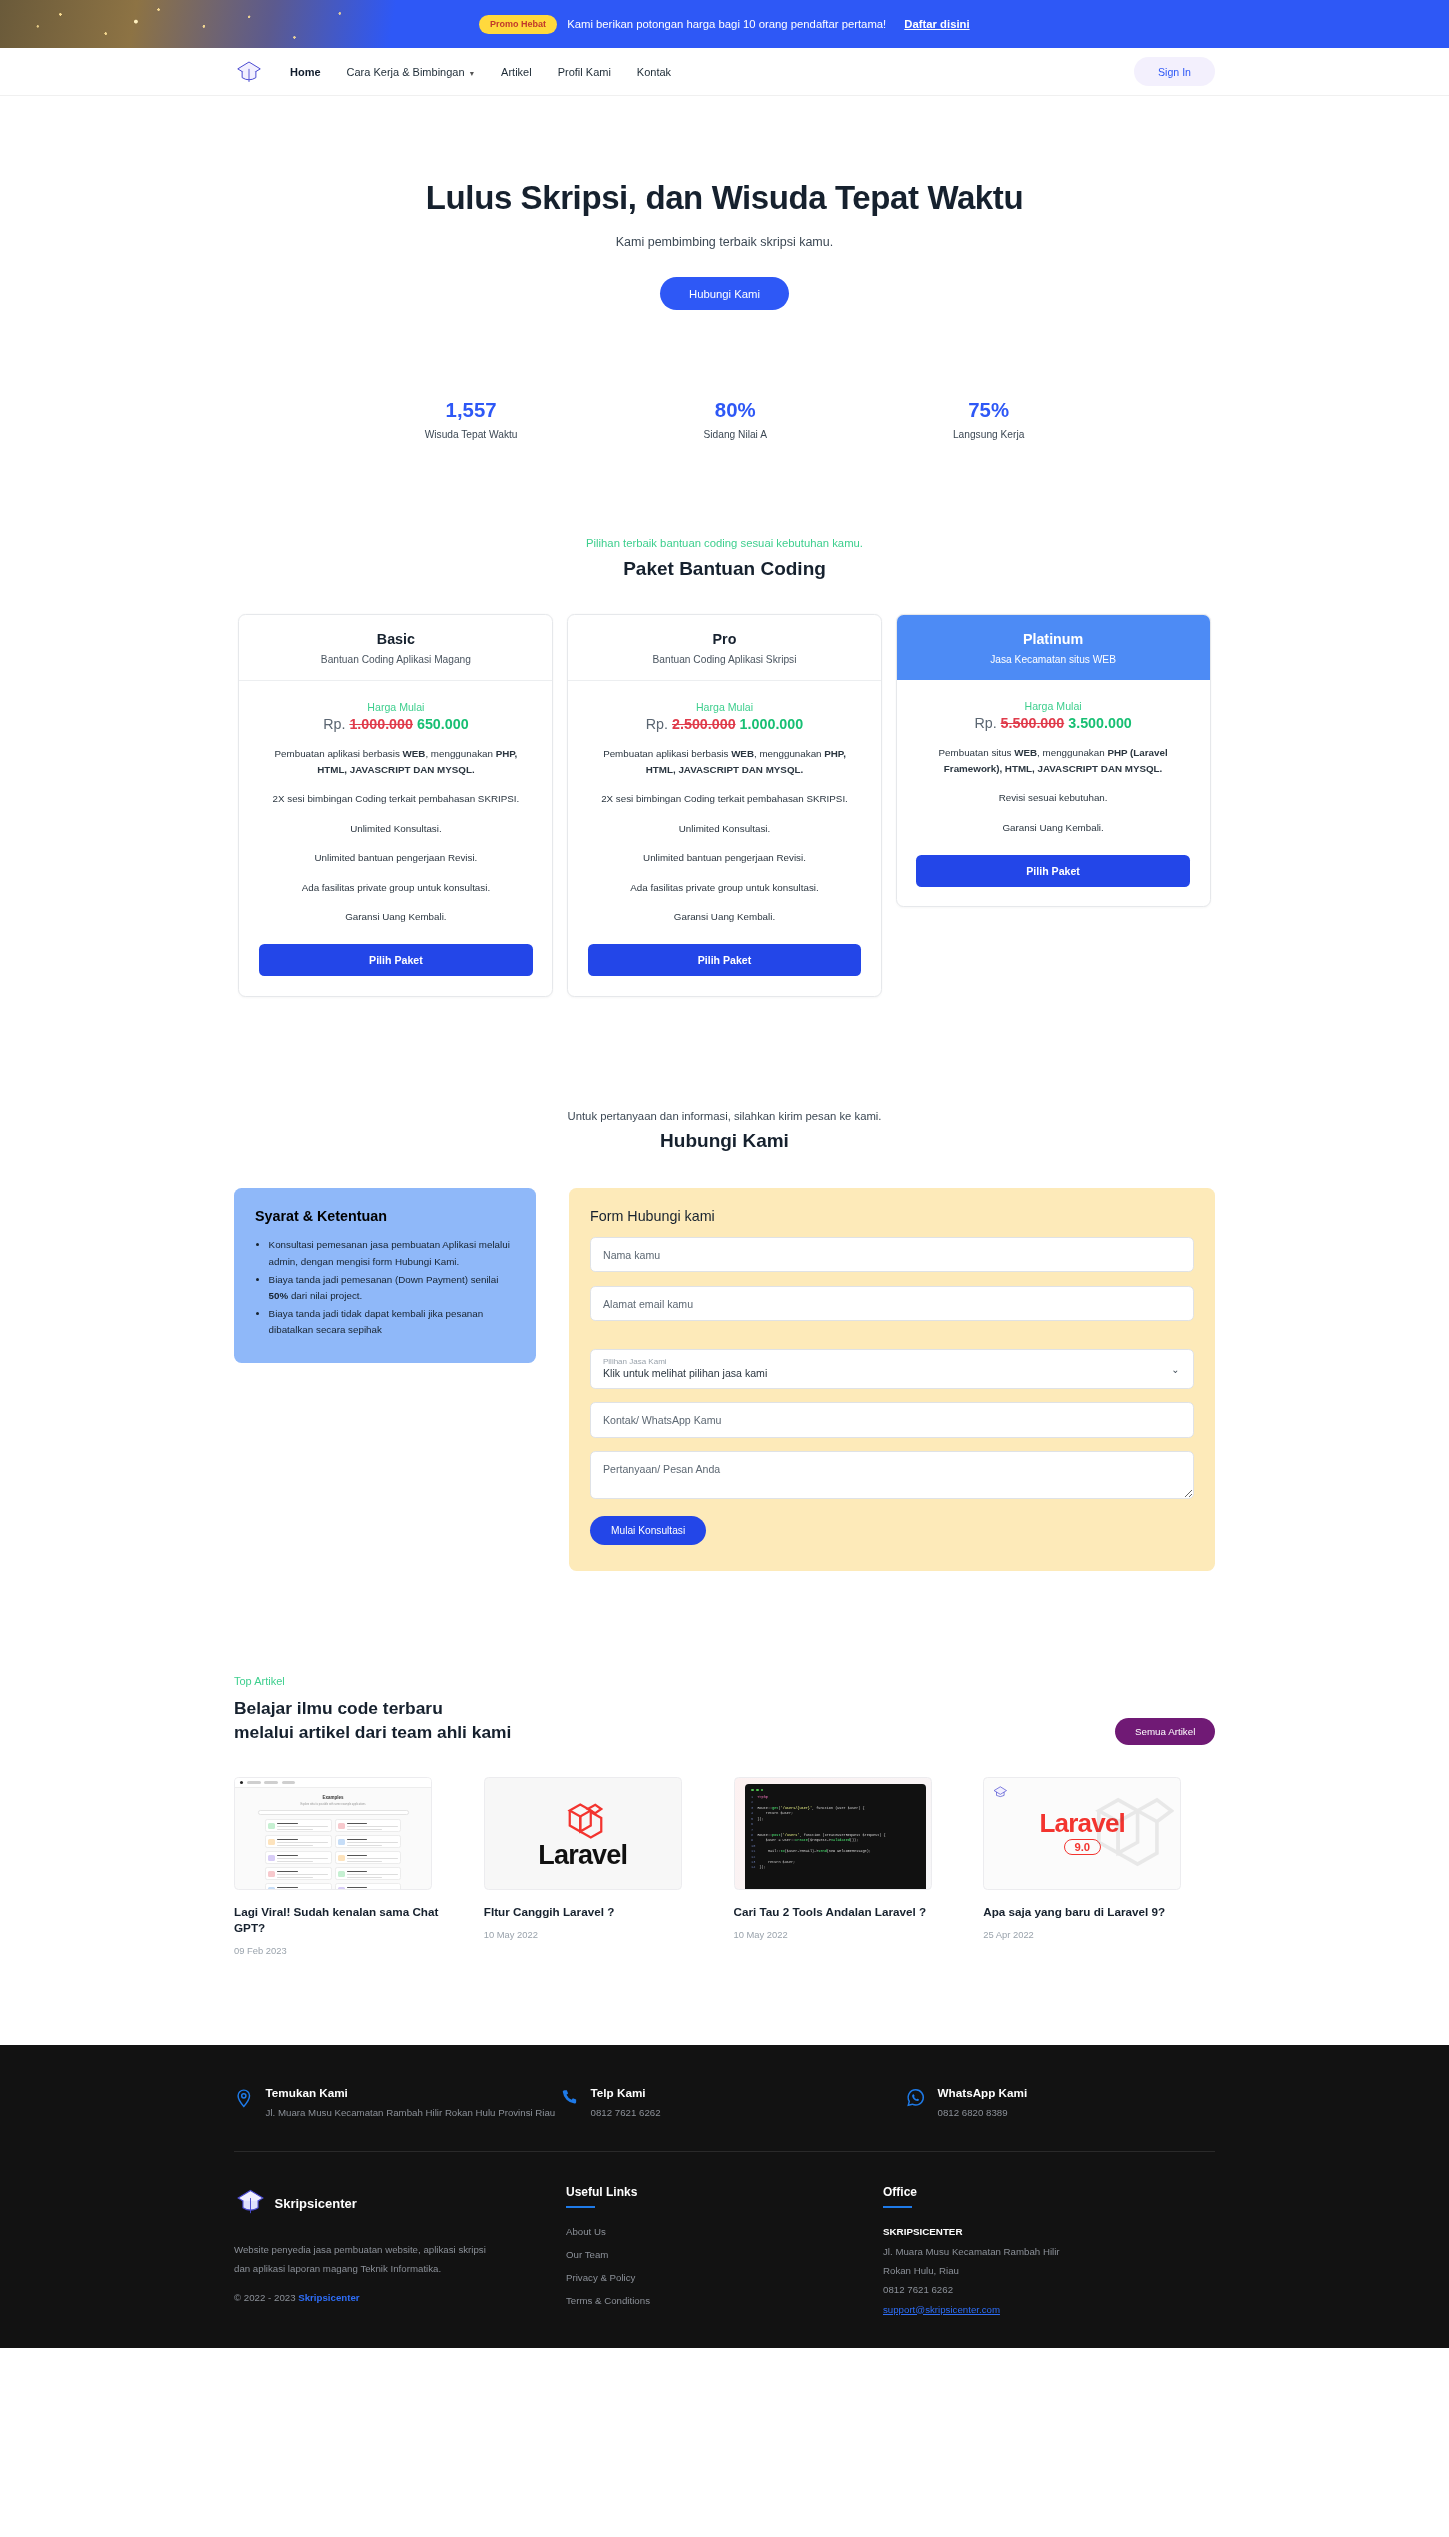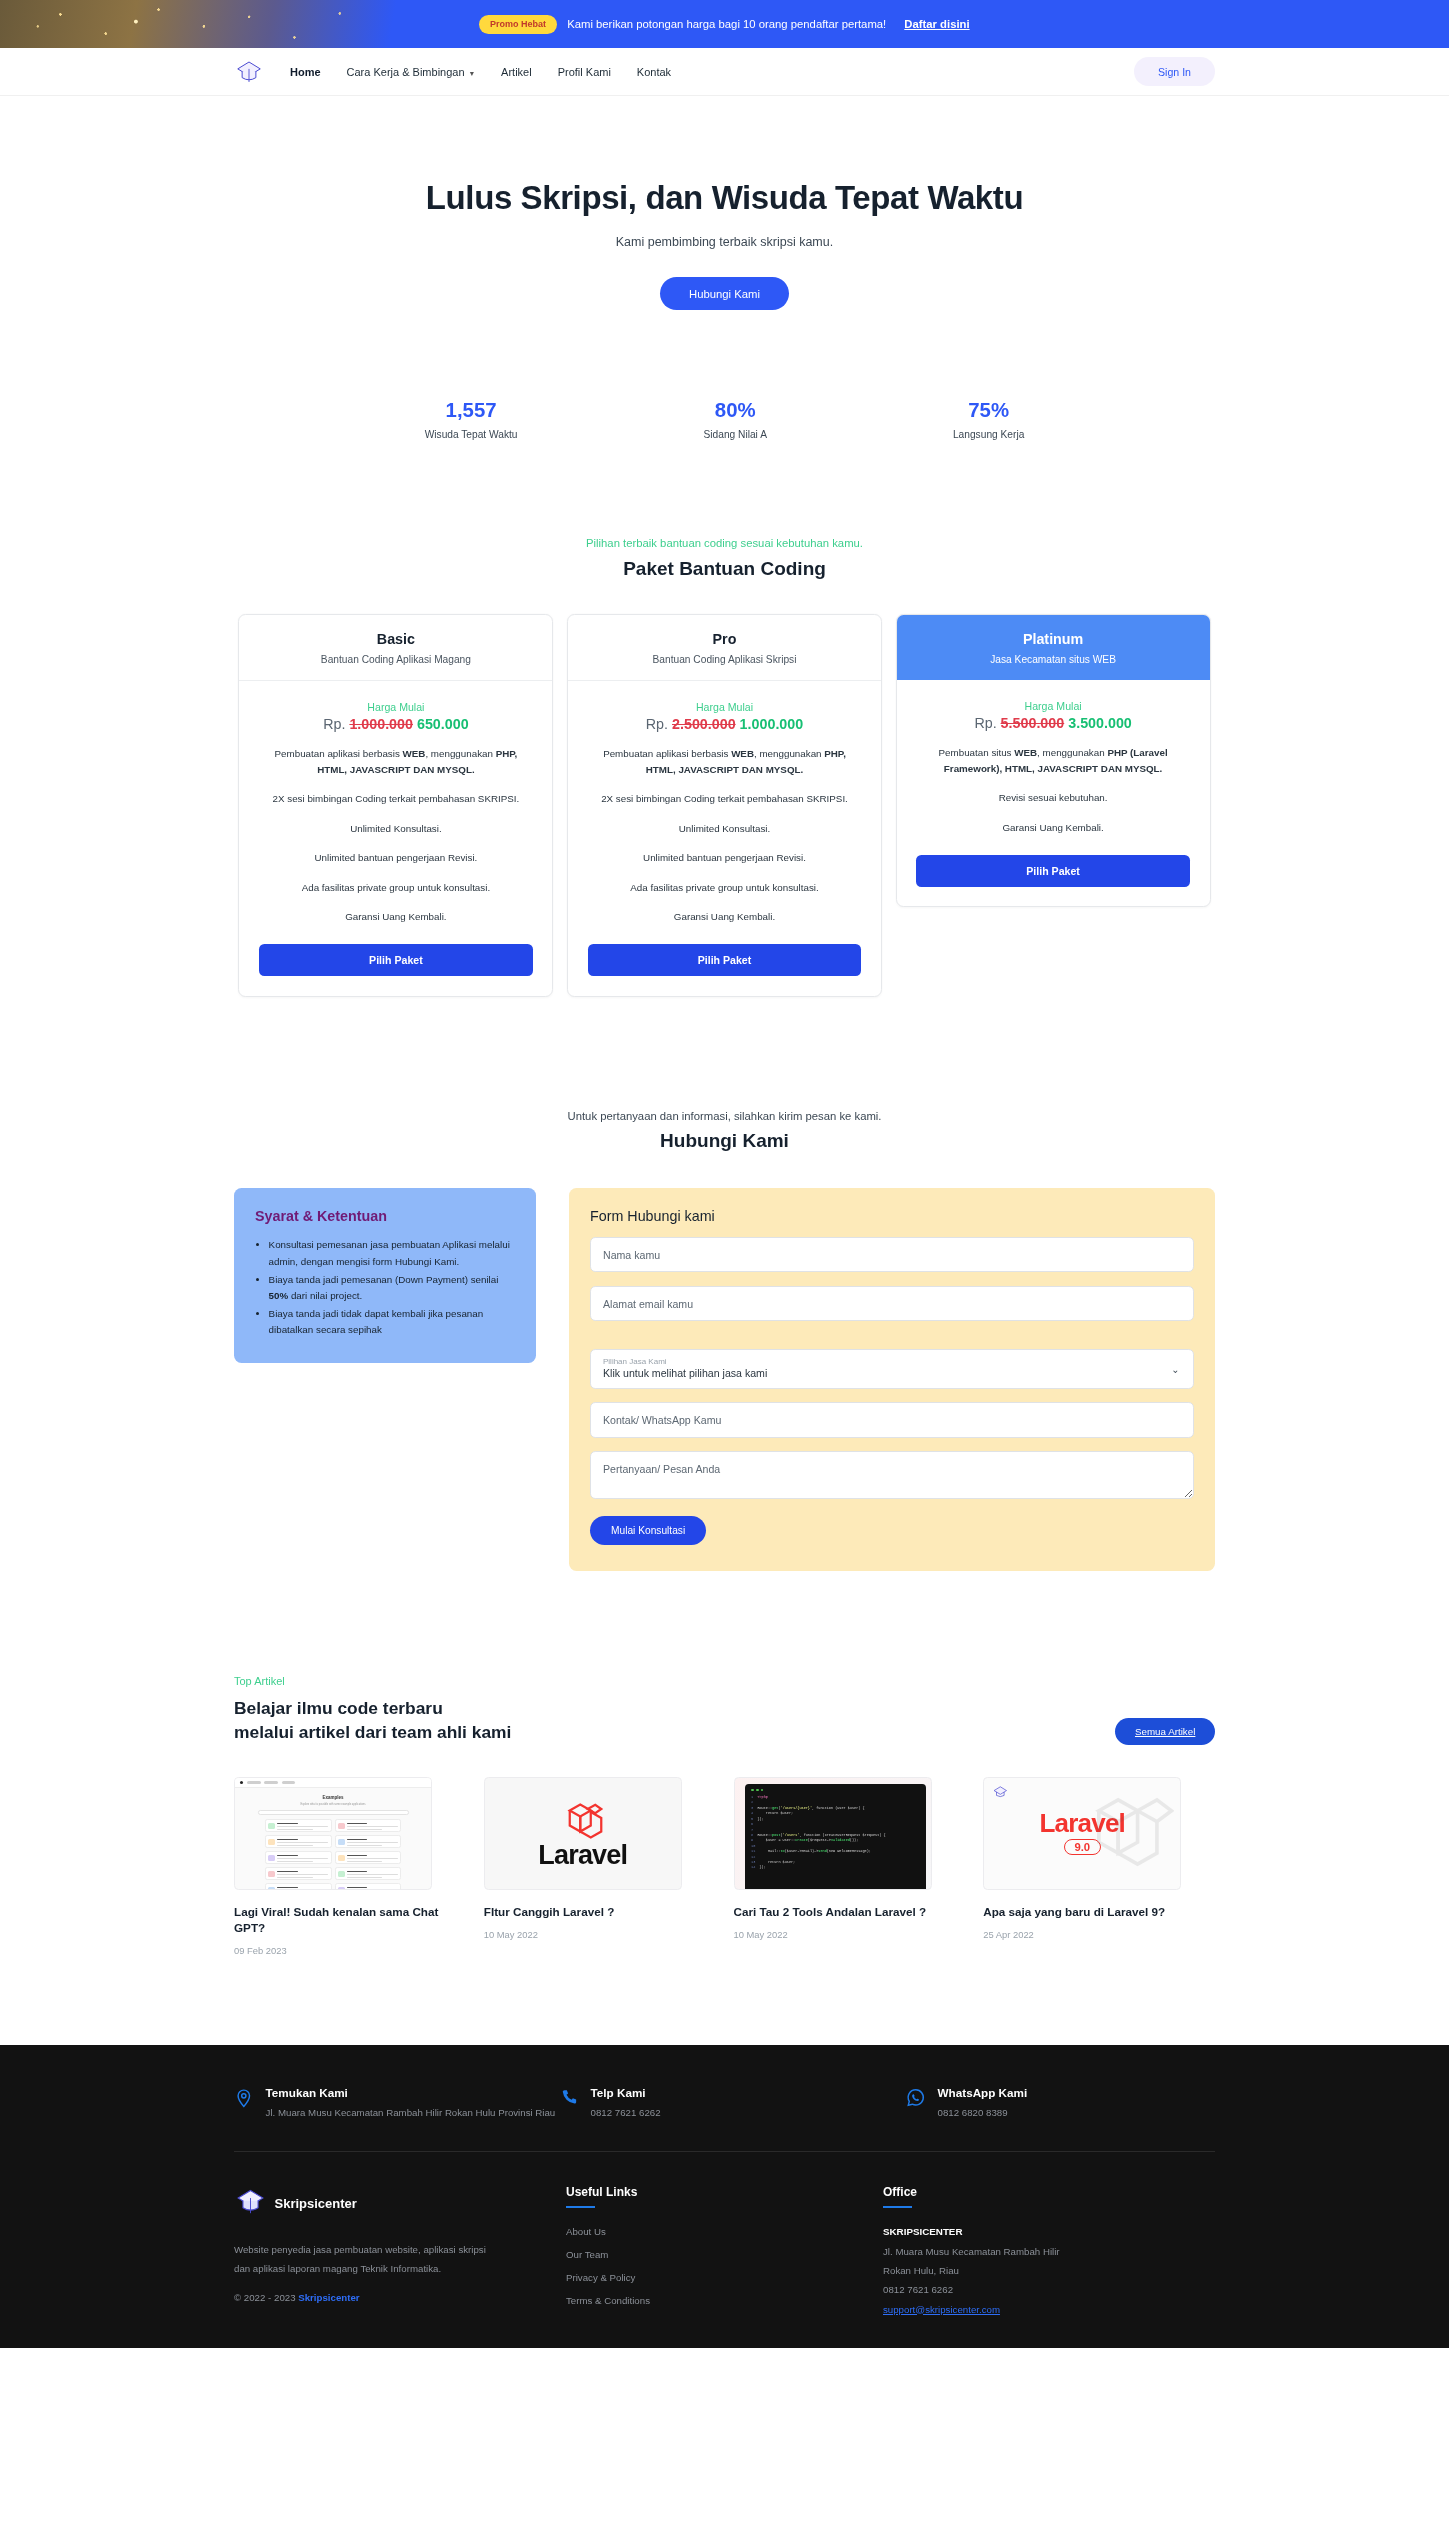--- a/index.html
+++ b/index.html
@@ -113,21 +113,21 @@
     font-family: inherit; margin-top: 19.6px;
   }
   .card.featured .card-btn { border-radius: 5.3px; }
 
   
   .contact { margin-top: 113px; }
   .contact-cols { display: flex; gap: 33px; margin-top: 36px; align-items: flex-start; }
   .terms {
     width: 302px; background: #8fb8f9; border-radius: 7.5px; padding: 19.6px 21px 22.6px;
   }
-  .terms h3 { font-size: 14.3px; font-weight: bold; color: #701a75; }
+  .terms h3 { font-size: 14.3px; font-weight: bold; color: #000000; }
   .terms ul { margin: 13.6px 0 0 13.6px; }
   .terms li { font-size: 9.8px; color: #16222e; line-height: 1.68; margin-bottom: 1.5px; }
   .terms li b { font-weight: bold; }
   .form-card {
     flex: 1; background: #fdeab9; border-radius: 7.5px; padding: 19.6px 21px 26px;
   }
   .form-card h3 { font-size: 14.3px; color: #16212e; font-weight: 500; }
   .field {
     width: 100%; background: #fff; border: 0.8px solid #dfe2e6; border-radius: 5.3px;
     padding: 10.6px 12px; font-size: 10.6px; color: #5d6873; font-family: inherit;
@@ -147,22 +147,22 @@
     padding: 9px 21px; font-size: 10.2px; cursor: pointer; font-family: inherit;
     margin-top: 16.6px; font-weight: 500;
   }
 
   
   .articles { margin-top: 104px; }
   .art-head { display: flex; align-items: flex-end; }
   .art-tag { color: #3ecf8e; font-size: 11px; }
   .art-title { font-size: 17.4px; font-weight: bold; color: #16212e; line-height: 1.42; margin-top: 9px; }
   .art-btn {
-    margin-left: auto; background: #1d4ed8; color: #fff; border: none; border-radius: 16.6px;
-    padding: 8.3px 19.6px; font-size: 9.8px; cursor: pointer; font-family: inherit; font-weight: 500; text-decoration: underline;
+    margin-left: auto; background: #701a75; color: #fff; border: none; border-radius: 16.6px;
+    padding: 8.3px 19.6px; font-size: 9.8px; cursor: pointer; font-family: inherit; font-weight: 500;
   }
   .art-grid { display: flex; gap: 18px; margin-top: 32px; }
   .art-card { width: 234px; }
   .thumb {
     width: 198px; height: 113px; border-radius: 4.5px; overflow: hidden;
     background: #f4f5f7; position: relative; border: 0.8px solid #ececef;
   }
   .art-name { font-size: 11.7px; font-weight: bold; color: #16212e; margin-top: 13.6px; line-height: 1.38; }
   .art-date { font-size: 9.4px; color: #9aa3ac; margin-top: 9px; }
 

